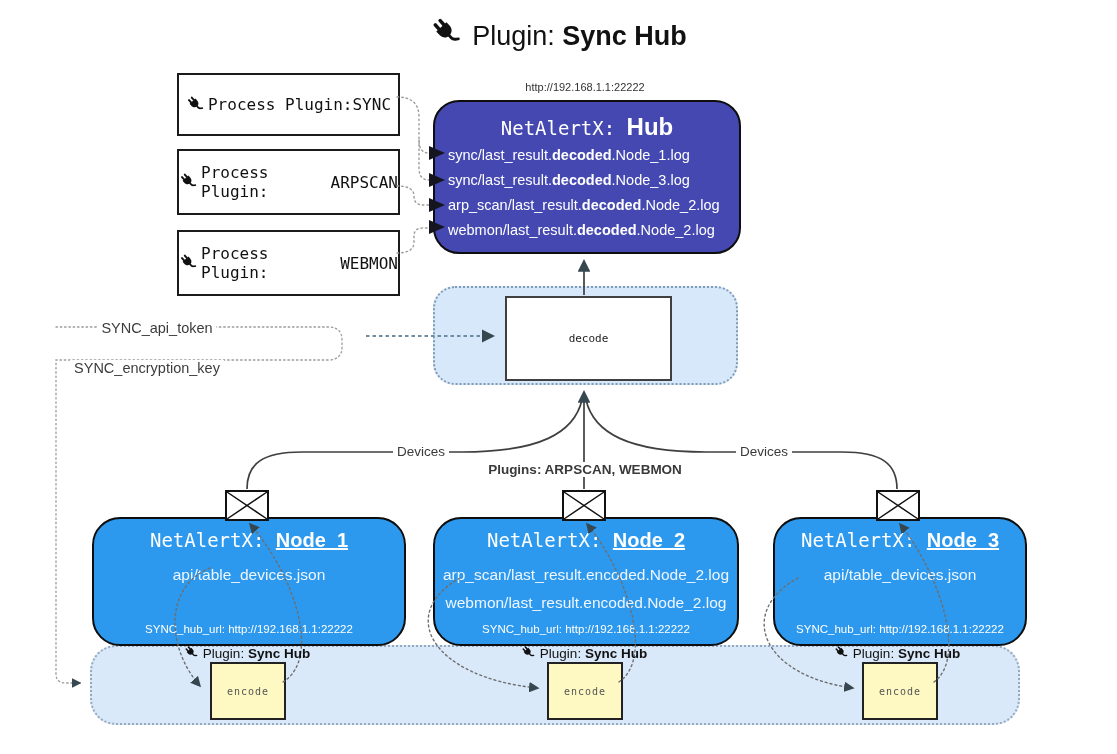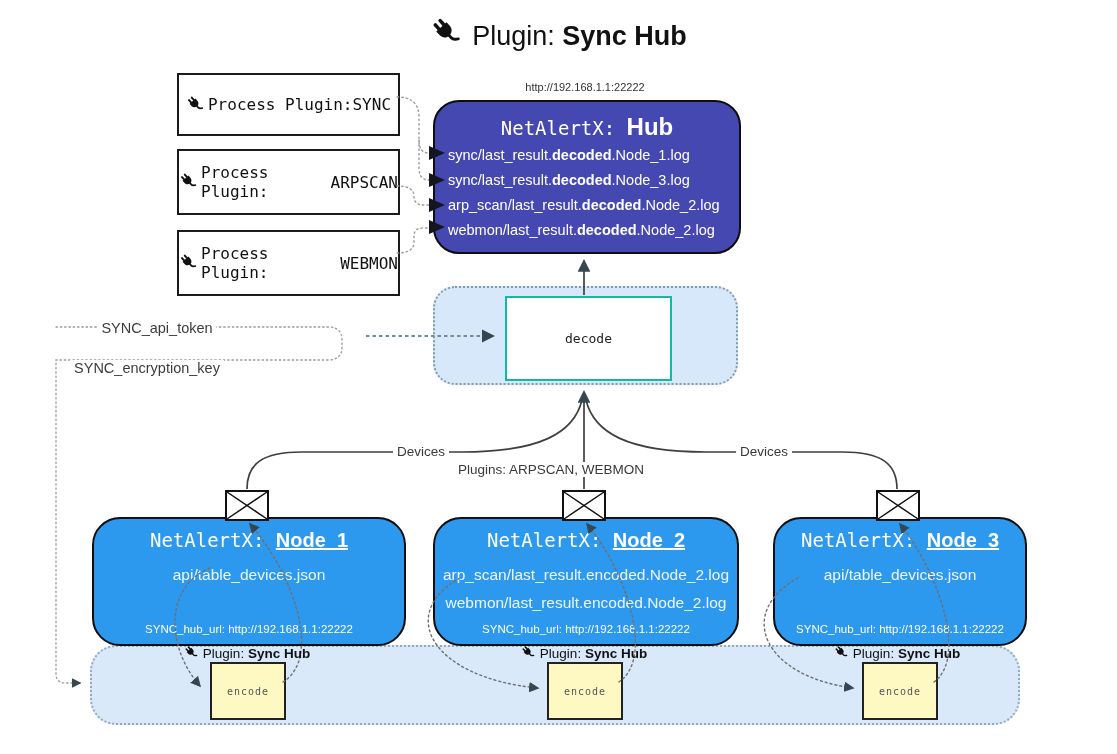--- a/index.html
+++ b/index.html
@@ -28,30 +28,30 @@
              font-family:"DejaVu Sans Mono","Liberation Mono",monospace;font-size:19px;}
   .hub-title b{font-family:"Liberation Sans",sans-serif;font-size:24px;}
   .hub-lines{position:absolute;top:41px;left:0;right:0;}
   .hub-line{height:25px;line-height:25px;padding-left:13px;font-size:14.5px;white-space:nowrap;}
   .hub-line b{font-weight:700;}
 
   
   .decode-zone{position:absolute;left:433px;top:286px;width:305px;height:99px;background:#D7E8FA;
                border:2px dotted #7E9AB5;border-radius:22px;box-sizing:border-box;z-index:10;}
   .decode-box{position:absolute;left:505px;top:296px;width:163px;height:81px;background:#fff;
-              border:2px solid #14b8a6;display:flex;align-items:center;justify-content:center;
-              font-family:"DejaVu Sans Mono","Liberation Mono",monospace;font-size:13px;color:#222;z-index:12;}
+              border:2px solid #404040;display:flex;align-items:center;justify-content:center;
+              font-family:"DejaVu Sans Mono","Liberation Mono",monospace;font-size:11px;color:#222;z-index:12;}
 
   
   .keylabel{position:absolute;background:#fff;font-size:14.5px;color:#3c3c3c;
             padding:0 4px;z-index:30;transform:translateX(-50%);white-space:nowrap;}
   #lbl-token{left:157px;top:320px;} #lbl-key{left:147px;top:360px;}
   .edge-label{position:absolute;background:#fff;font-size:13.5px;color:#3a3a3a;
               padding:0 4px;z-index:30;transform:translateX(-50%);white-space:nowrap;}
-  #lbl-dev-l{left:421px;top:444px;} #lbl-mid{left:551px;top:462px;} #lbl-dev-r{left:764px;top:444px;}
+  #lbl-dev-l{left:421px;top:444px;} #lbl-mid{left:585px;top:462px;font-weight:bold;} #lbl-dev-r{left:764px;top:444px;}
 
   
   .node{position:absolute;top:517px;height:125px;background:#2D99EE;border:2px solid #0e0e0e;
         border-radius:28px;color:#fff;z-index:10;}
   #node1{left:92px;width:310px;} #node2{left:433px;width:302px;} #node3{left:773px;width:250px;}
   .node-title{position:absolute;top:10px;width:100%;text-align:center;
               font-family:"DejaVu Sans Mono","Liberation Mono",monospace;font-size:19px;white-space:nowrap;}
   .node-title b{font-family:"Liberation Sans",sans-serif;font-size:20px;text-decoration:underline;}
   .node-lines{position:absolute;top:42px;width:100%;text-align:center;}
   .node-line{height:28px;line-height:28px;font-size:15.5px;color:#eef6ff;white-space:nowrap;}

